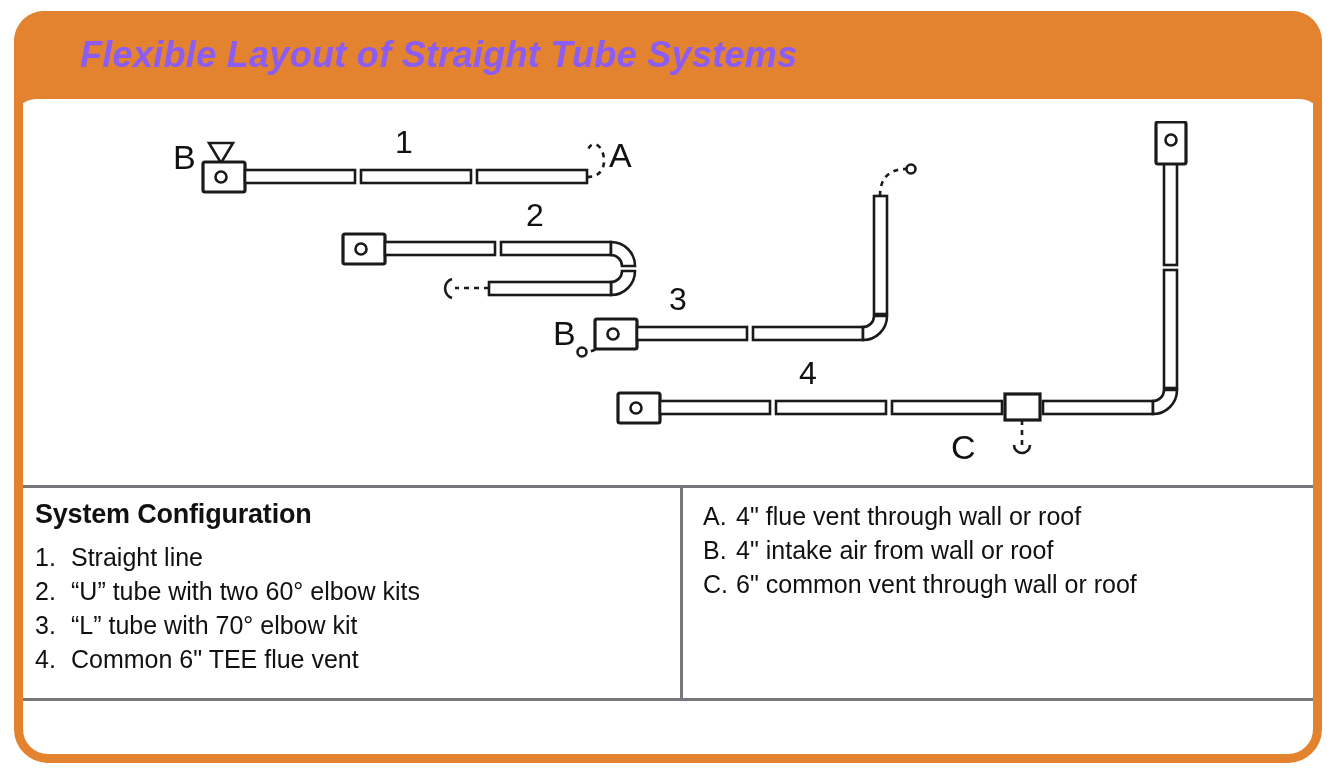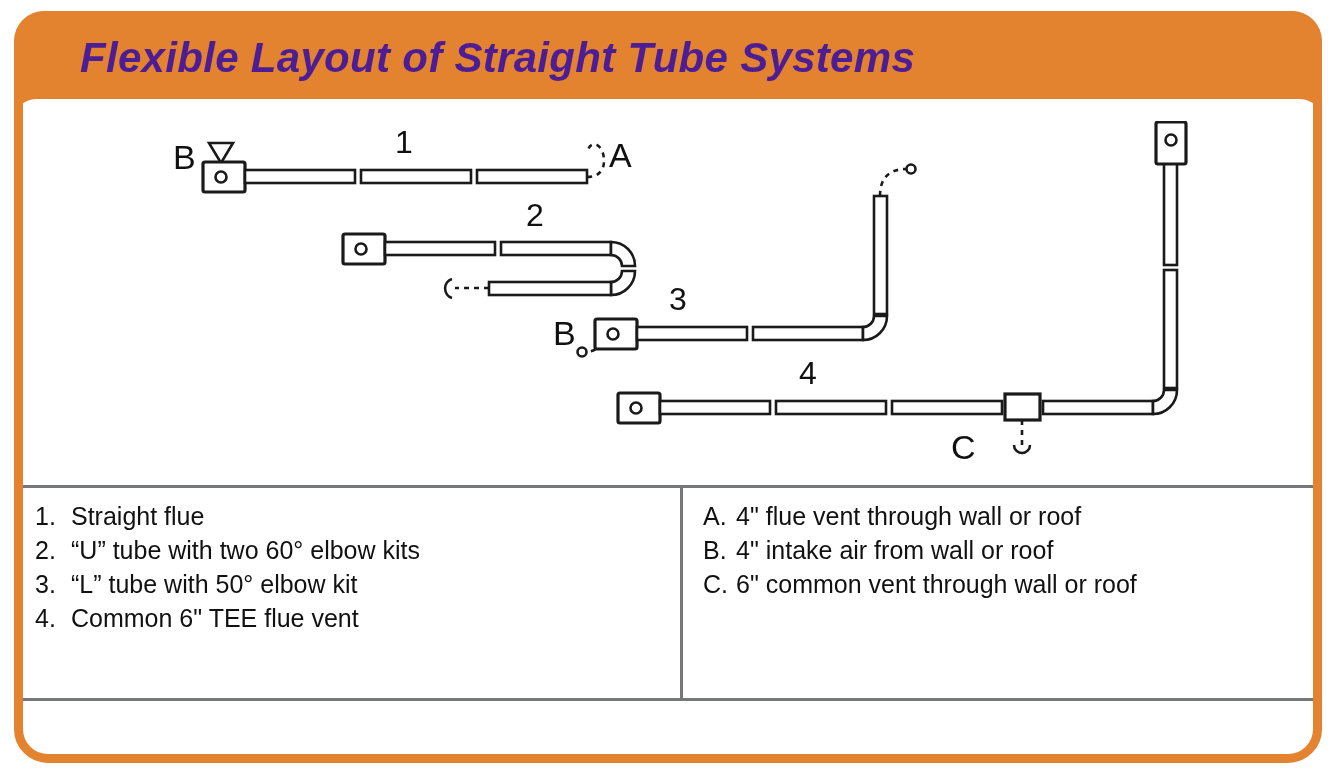--- a/index.html
+++ b/index.html
@@ -48,24 +48,24 @@
     bottom: 0;
     width: 100%;
     height: 22px;
     background: #ffffff;
     border-radius: 26px 26px 0 0;
   }
   #title {
     position: absolute;
     left: 80px;
     top: 34px;
-    font-size: 42px;
+    font-size: 36px;
     font-style: italic;
     font-weight: bold;
-    color: #4c1d95;
+    color: #8b5cf6;
     letter-spacing: 0.3px;
     white-space: nowrap;
     z-index: 4;
   }
   
   #diagram-area {
     position: absolute;
     left: 23px;
     top: 121px;
     width: 1290px;
@@ -250,32 +250,33 @@
       </g>
     </svg>
   </div>
 
   <div id="legend">
     <div class="divider-h" id="divider-top"></div>
     <div class="divider-h" id="divider-bot"></div>
     <div id="divider-v"></div>
 
     <div class="legend-col" id="legend-left">
+      <div class="legend-title">System Configuration</div>
       <ul class="legend-list">
         <li>
           <span class="li-marker">1.</span>
-          <span>Straight flue</span>
+          <span>Straight line</span>
         </li>
         <li>
           <span class="li-marker">2.</span>
           <span>“U” tube with two 60° elbow kits</span>
         </li>
         <li>
           <span class="li-marker">3.</span>
-          <span>“L” tube with 50° elbow kit</span>
+          <span>“L” tube with 70° elbow kit</span>
         </li>
         <li>
           <span class="li-marker">4.</span>
           <span>Common 6" TEE flue vent</span>
         </li>
       </ul>
     </div>
 
     <div class="legend-col" id="legend-right">
       <ul class="legend-list">

